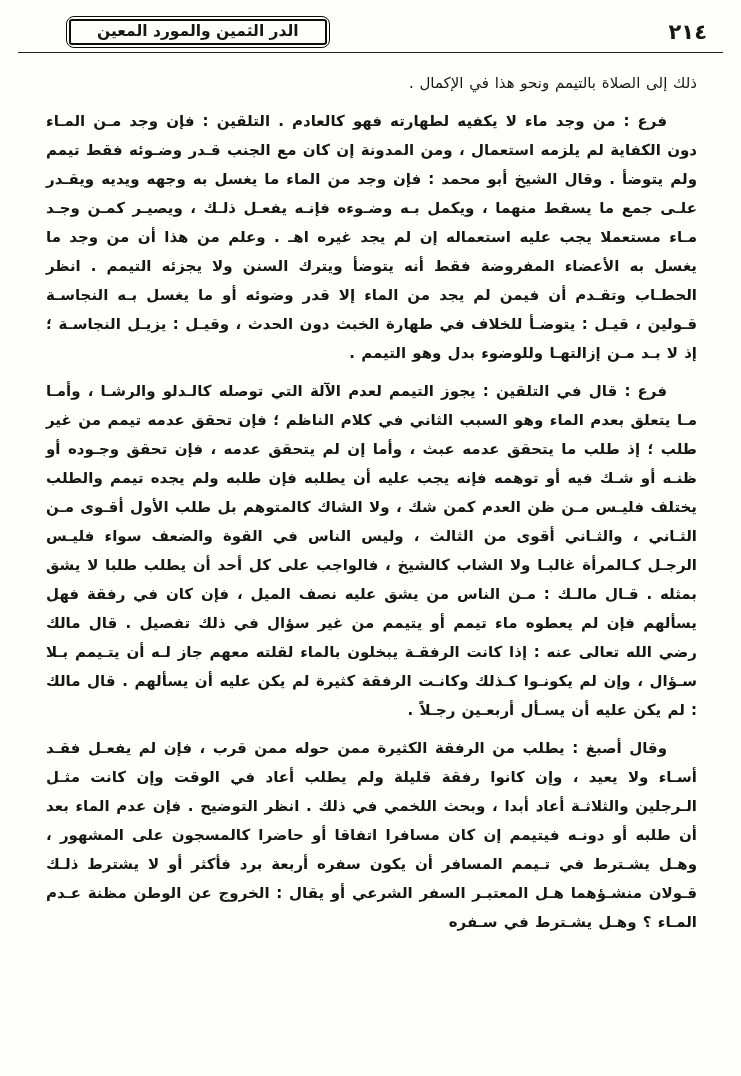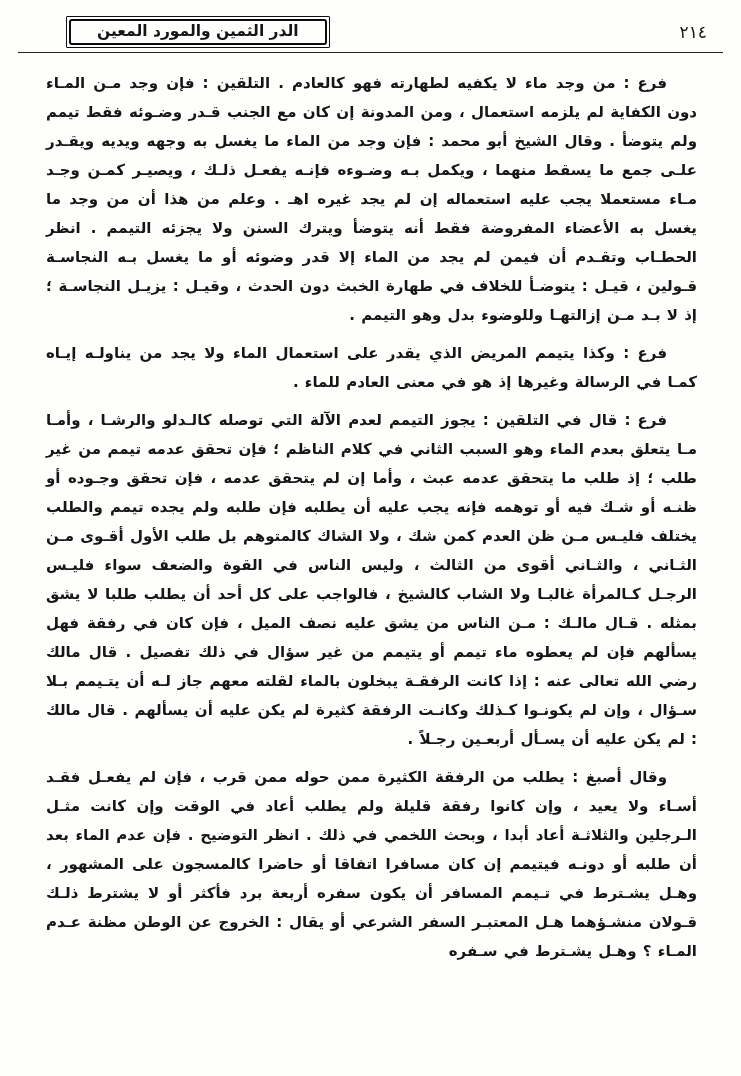--- a/index.html
+++ b/index.html
@@ -26,29 +26,29 @@
   .page-header {
     display: flex;
     flex-direction: row;      
     align-items: center;
     justify-content: space-between;
     padding: 0 6px 0 10px;
     margin-bottom: 4px;
   }
 
   .page-number {
-    font-weight: normal;
-    font-size: 17px;
+    font-weight: bold;
+    font-size: 21px;
     letter-spacing: 1px;
     padding-right: 12px;
   }
 
   .title-box {
     border: 1px solid #0d0d0d;
-    border-radius: 1px;
+    border-radius: 8px;
     padding: 2px;
     margin-left: 40px;
     margin-right: 160px;
   }
 
   .title-box-inner {
     border: 2.5px solid #0d0d0d;
     border-radius: 3px;
     padding: 1px 26px 3px 26px;
     font-weight: bold;
@@ -90,23 +90,23 @@
     <div class="page-number">٢١٤</div>
 
     <div class="title-box">
       <div class="title-box-inner">الدر الثمين والمورد المعين</div>
     </div>
   </div>
 
   <div class="header-rule"></div>
 
   <div class="text-block">
+    <p>ذلك إلى الصلاة بالتيمم ونحو هذا في الإكمال .</p>
 
     <p class="indent">فرع : من وجد ماء لا يكفيه لطهارته فهو كالعادم . التلقين : فإن وجد مـن المـاء دون الكفاية لم يلزمه استعمال ، ومن المدونة إن كان مع الجنب قـدر وضـوئه فقط تيمم ولم يتوضأ . وقال الشيخ أبو محمد : فإن وجد من الماء ما يغسل به وجهه ويديه ويقـدر علـى جمع ما يسقط منهما ، ويكمل بـه وضـوءه فإنـه يفعـل ذلـك ، ويصيـر كمـن وجـد مـاء مستعملا يجب عليه استعماله إن لم يجد غيره اهـ . وعلم من هذا أن من وجد ما يغسل به الأعضاء المفروضة فقط أنه يتوضأ ويترك السنن ولا يجزئه التيمم . انظر الحطـاب وتقـدم أن فيمن لم يجد من الماء إلا قدر وضوئه أو ما يغسل بـه النجاسـة قـولين ، قيـل : يتوضـأ للخلاف في طهارة الخبث دون الحدث ، وقيـل : يزيـل النجاسـة ؛ إذ لا بـد مـن إزالتهـا وللوضوء بدل وهو التيمم .</p>
 
-    <p class="indent">فرع : وكذا يتيمم المريض الذي يقدر على استعمال الماء ولا يجد من يناولـه إيـاه كمـا في الرسالة وغيرها إذ هو في معنى العادم للماء .</p>
 
     <p class="indent">فرع : قال في التلقين : يجوز التيمم لعدم الآلة التي توصله كالـدلو والرشـا ، وأمـا مـا يتعلق بعدم الماء وهو السبب الثاني في كلام الناظم ؛ فإن تحقق عدمه تيمم من غير طلب ؛ إذ طلب ما يتحقق عدمه عبث ، وأما إن لم يتحقق عدمه ، فإن تحقق وجـوده أو ظنـه أو شـك فيه أو توهمه فإنه يجب عليه أن يطلبه فإن طلبه ولم يجده تيمم والطلب يختلف فليـس مـن ظن العدم كمن شك ، ولا الشاك كالمتوهم بل طلب الأول أقـوى مـن الثـاني ، والثـاني أقوى من الثالث ، وليس الناس في القوة والضعف سواء فليـس الرجـل كـالمرأة غالبـا ولا الشاب كالشيخ ، فالواجب على كل أحد أن يطلب طلبا لا يشق بمثله . قـال مالـك : مـن الناس من يشق عليه نصف الميل ، فإن كان في رفقة فهل يسألهم فإن لم يعطوه ماء تيمم أو يتيمم من غير سؤال في ذلك تفصيل . قال مالك رضي الله تعالى عنه : إذا كانت الرفقـة يبخلون بالماء لقلته معهم جاز لـه أن يتـيمم بـلا سـؤال ، وإن لم يكونـوا كـذلك وكانـت الرفقة كثيرة لم يكن عليه أن يسألهم . قال مالك : لم يكن عليه أن يسـأل أربعـين رجـلاً .</p>
 
     <p class="indent">وقال أصبغ : يطلب من الرفقة الكثيرة ممن حوله ممن قرب ، فإن لم يفعـل فقـد أسـاء ولا يعيد ، وإن كانوا رفقة قليلة ولم يطلب أعاد في الوقت وإن كانت مثـل الـرجلين والثلاثـة أعاد أبدا ، وبحث اللخمي في ذلك . انظر التوضيح . فإن عدم الماء بعد أن طلبه أو دونـه فيتيمم إن كان مسافرا اتفاقا أو حاضرا كالمسجون على المشهور ، وهـل يشـترط في تـيمم المسافر أن يكون سفره أربعة برد فأكثر أو لا يشترط ذلـك قـولان منشـؤهما هـل المعتبـر السفر الشرعي أو يقال : الخروج عن الوطن مظنة عـدم المـاء ؟ وهـل يشـترط في سـفره</p>
   </div>
 
 </div>
 
 </body></html>

